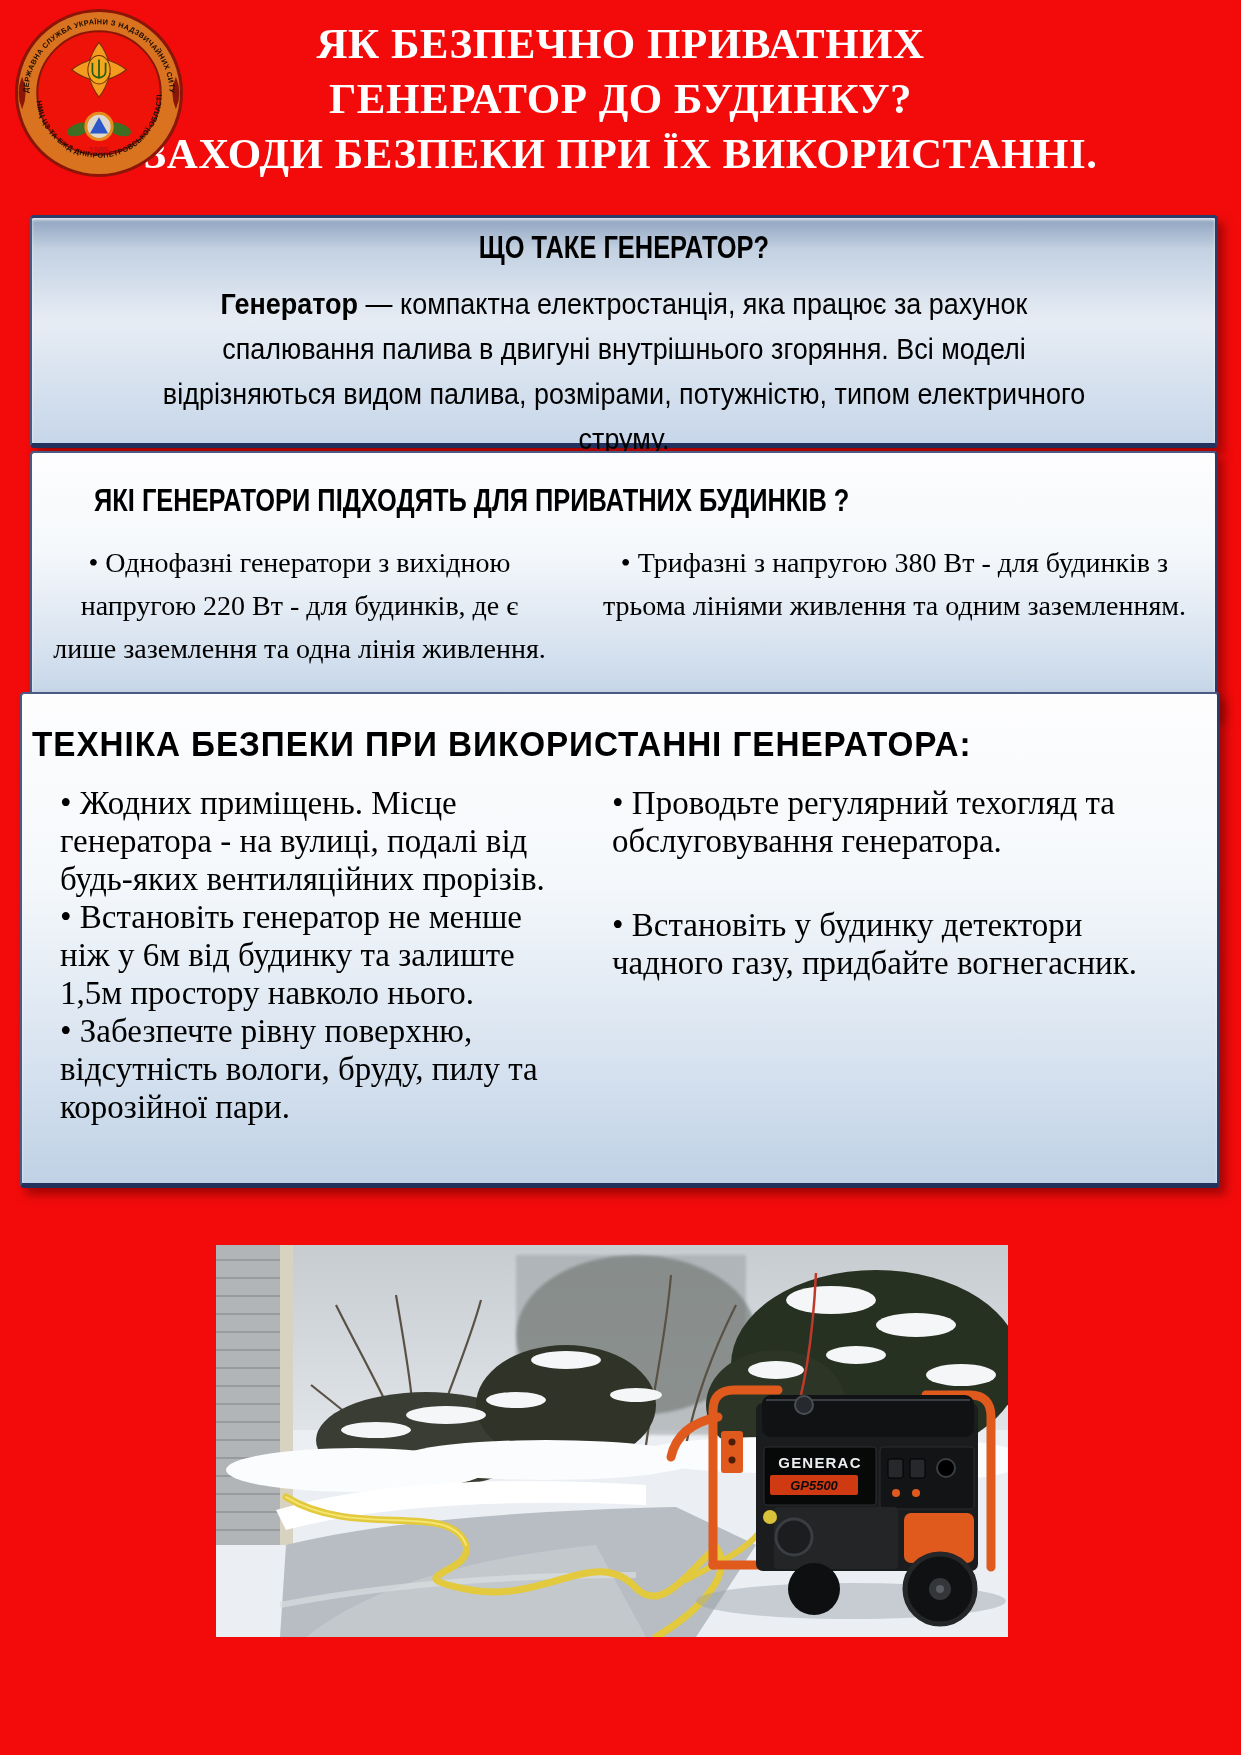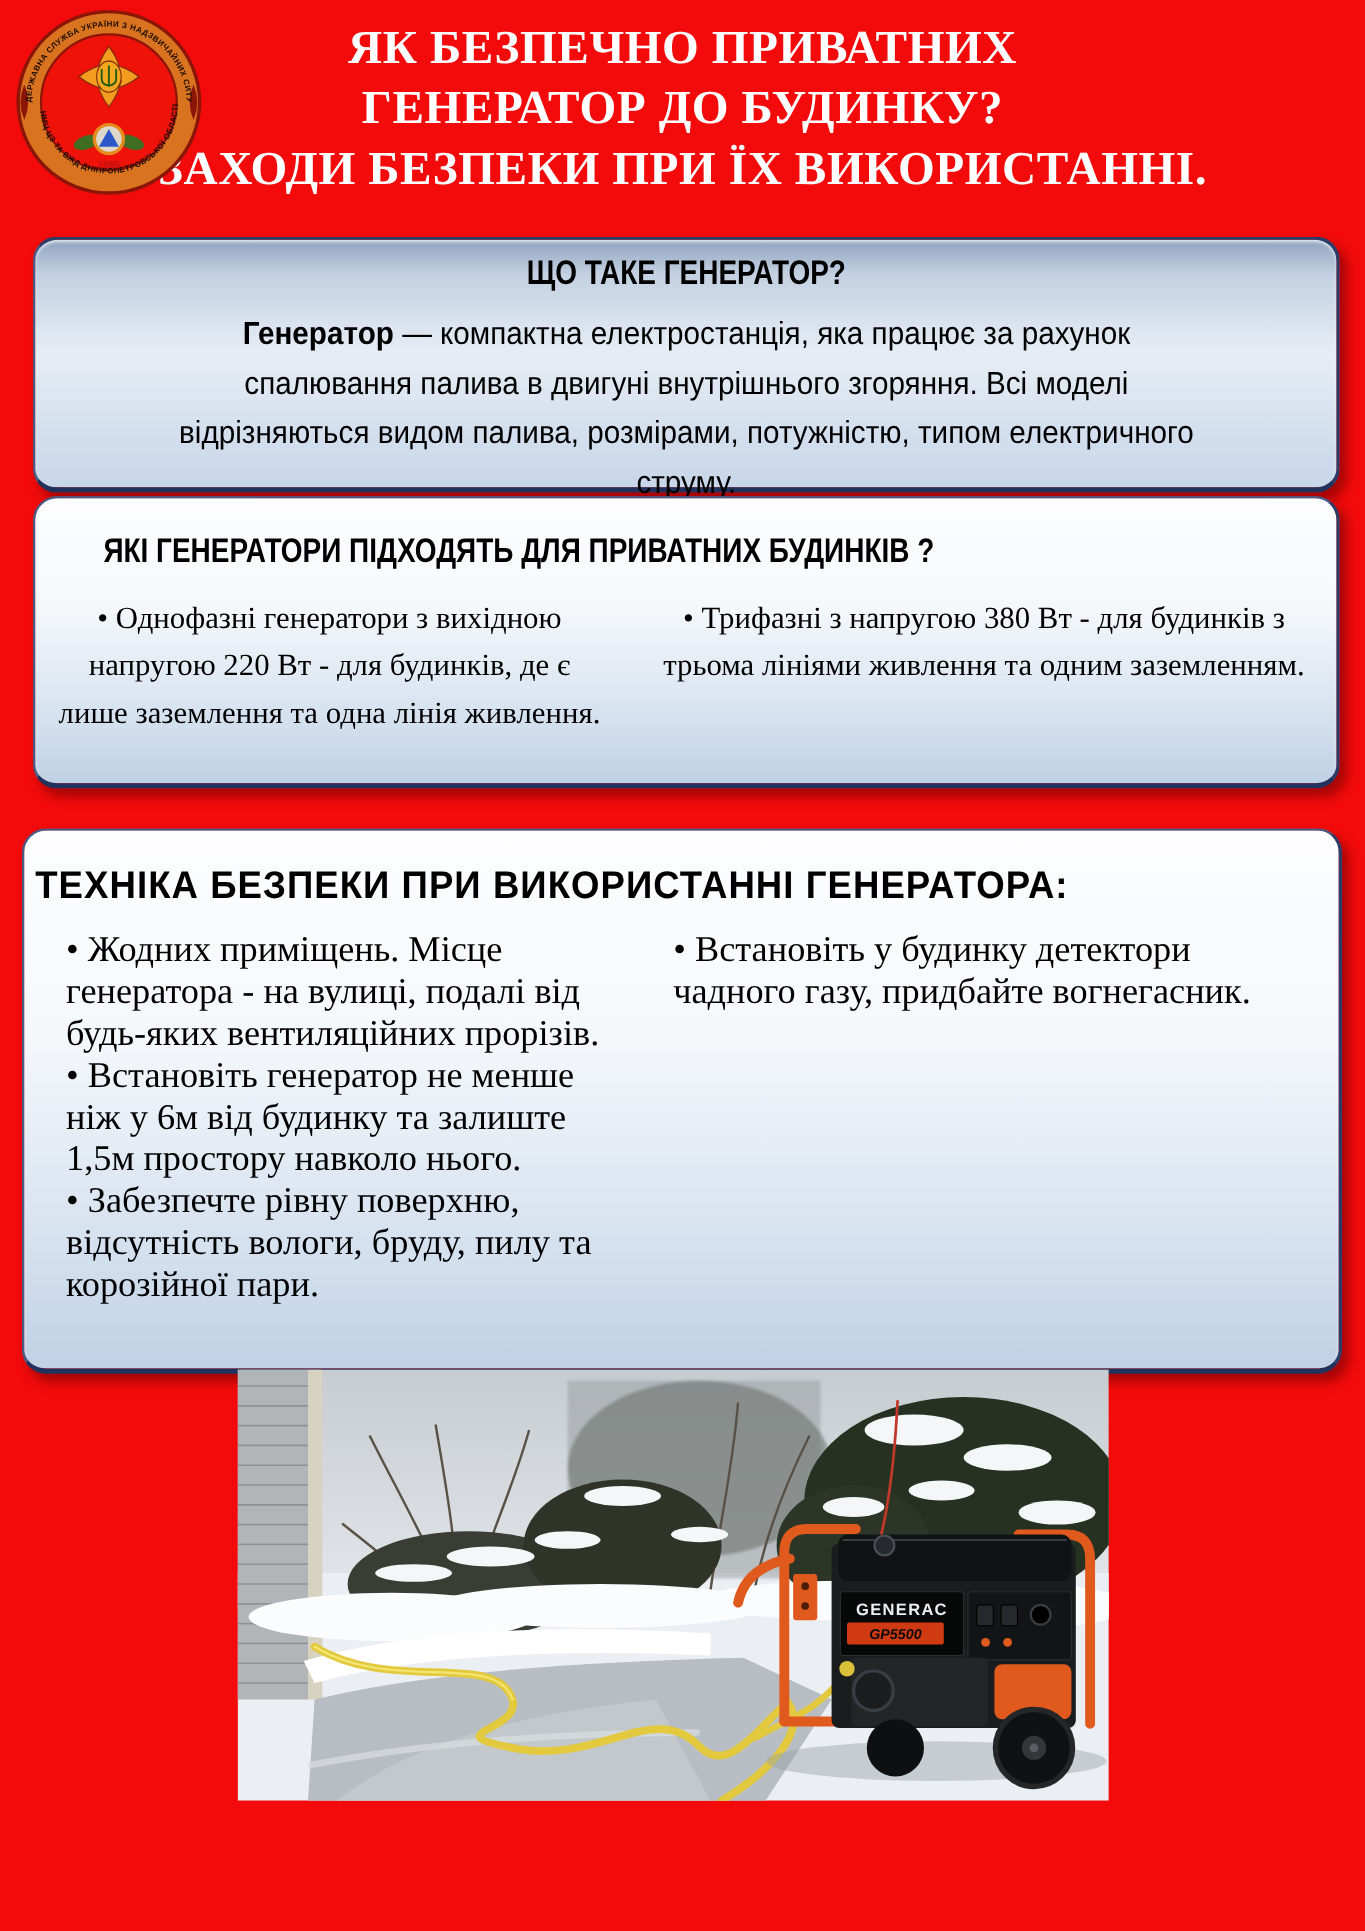--- a/index.html
+++ b/index.html
@@ -11,35 +11,35 @@
   
   .title-block{
     position:absolute;left:0;top:16px;width:1241px;text-align:center;
     color:#ffffff;font-family:"Liberation Serif",serif;font-weight:bold;
     font-size:43px;line-height:55px;letter-spacing:.5px;
   }
   
   .logo{position:absolute;left:14px;top:8px;width:170px;height:170px;}
   
   .card{
-    position:absolute;border-radius:22px;
+    position:absolute;border-radius:4px;
     border:2px solid #4a5a82;border-bottom:5px solid #22325c;border-right:3px solid #2c3c68;
     box-shadow:6px 7px 10px rgba(90,0,0,.5), inset 0 2px 3px rgba(255,255,255,.75);
     color:#000;
   }
   .card-dark{
     left:30px;top:215px;width:1183px;height:225px;
     background:linear-gradient(180deg,#8fa3bf 0%,#c3d1e2 14%,#e7edf5 46%,#dde6f1 62%,#c7d6e9 100%);
     border-top:3px solid #2c3c68;
   }
   .card-light{
     background:linear-gradient(180deg,#fdfdfe 0%,#f5f8fb 38%,#d8e3f0 74%,#bfd1e5 100%);
   }
   #card-which{left:30px;top:451px;width:1183px;height:259px;}
-  #card-safety{left:20px;top:753px;width:1195px;height:489px;}
+  #card-safety{left:20px;top:692px;width:1195px;height:489px;}
 
   .cond{font-weight:bold;}
   .c1-header{margin-top:12px;text-align:center;font-size:31px;}
   .c1-header span{display:inline-block;transform:scaleX(.82);transform-origin:center;}
   .c1-body{
     width:1030px;margin:16px auto 0;text-align:center;
     font-size:29px;line-height:45px;transform:scaleX(.93);transform-origin:center top;
   }
   .c2-header{margin:30px 0 0 62px;font-size:31px;font-weight:bold;}
   .c2-header span{display:inline-block;transform:scaleX(.82);transform-origin:left center;white-space:nowrap;}
@@ -120,20 +120,21 @@
 <div class="card card-light" id="card-safety">
   <div class="c3-header">
     <span>ТЕХНІКА БЕЗПЕКИ ПРИ ВИКОРИСТАННІ ГЕНЕРАТОРА:</span>
   </div>
   <div class="c3-col c3-left serif">
     <p>• Жодних приміщень. Місце генератора - на вулиці, подалі від будь-яких вентиляційних прорізів.</p>
     <p>• Встановіть генератор не менше ніж у 6м від будинку та залиште 1,5м простору навколо нього.</p>
     <p>• Забезпечте рівну поверхню, відсутність вологи, бруду, пилу та корозійної пари.</p>
   </div>
   <div class="c3-col c3-right serif">
+    <p>• Проводьте регулярний техогляд та обслуговування генератора.</p>
     <p>• Встановіть у будинку детектори чадного газу, придбайте вогнегасник.</p>
   </div>
 </div>
 
 <svg class="photo" viewBox="0 0 792 392">
   <defs>
     <linearGradient id="sky" x1="0" y1="0" x2="0" y2="1">
       <stop offset="0" stop-color="#c7ccd1"></stop>
         <stop offset="1" stop-color="#e4e8ec"></stop>
     </linearGradient>

